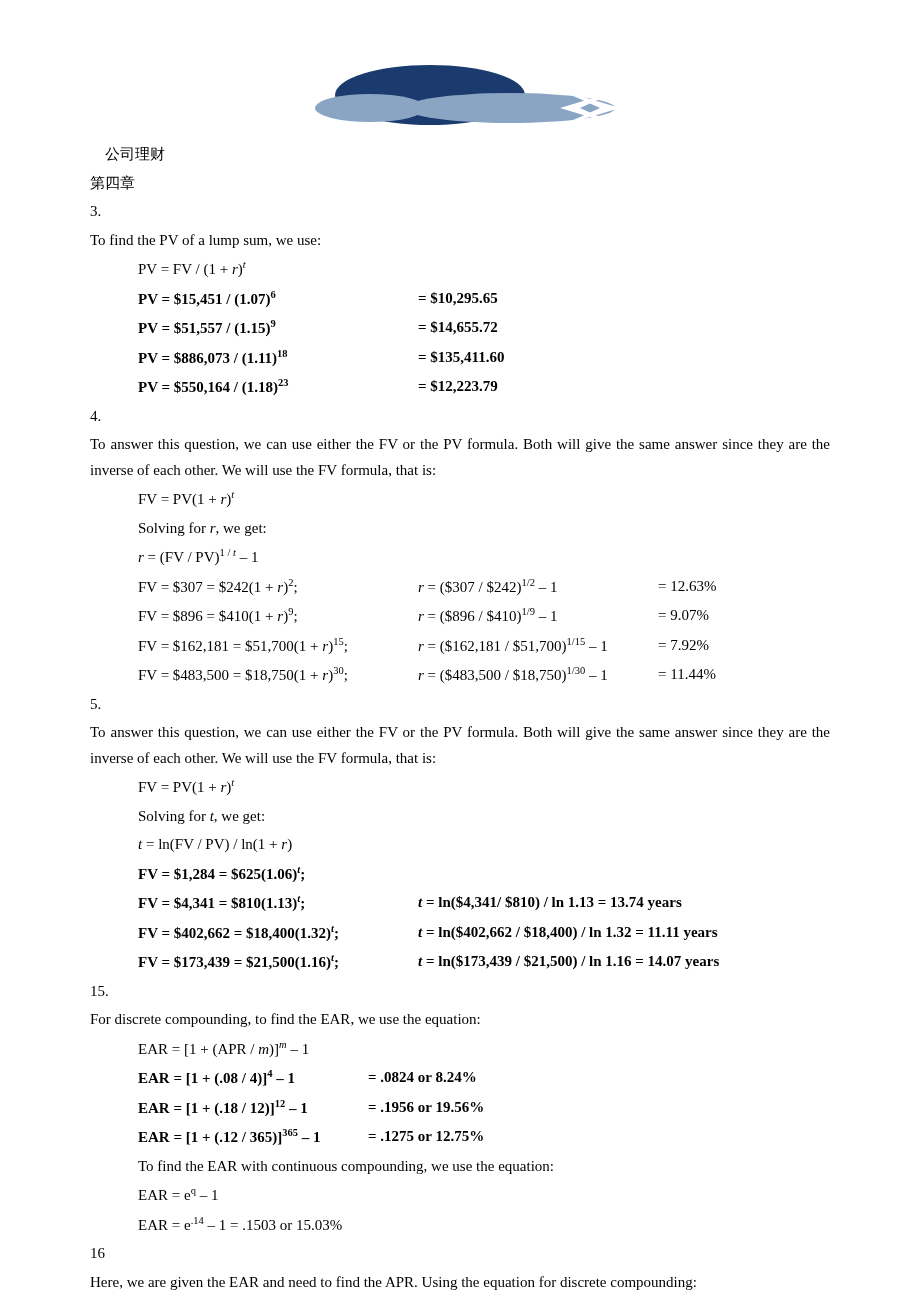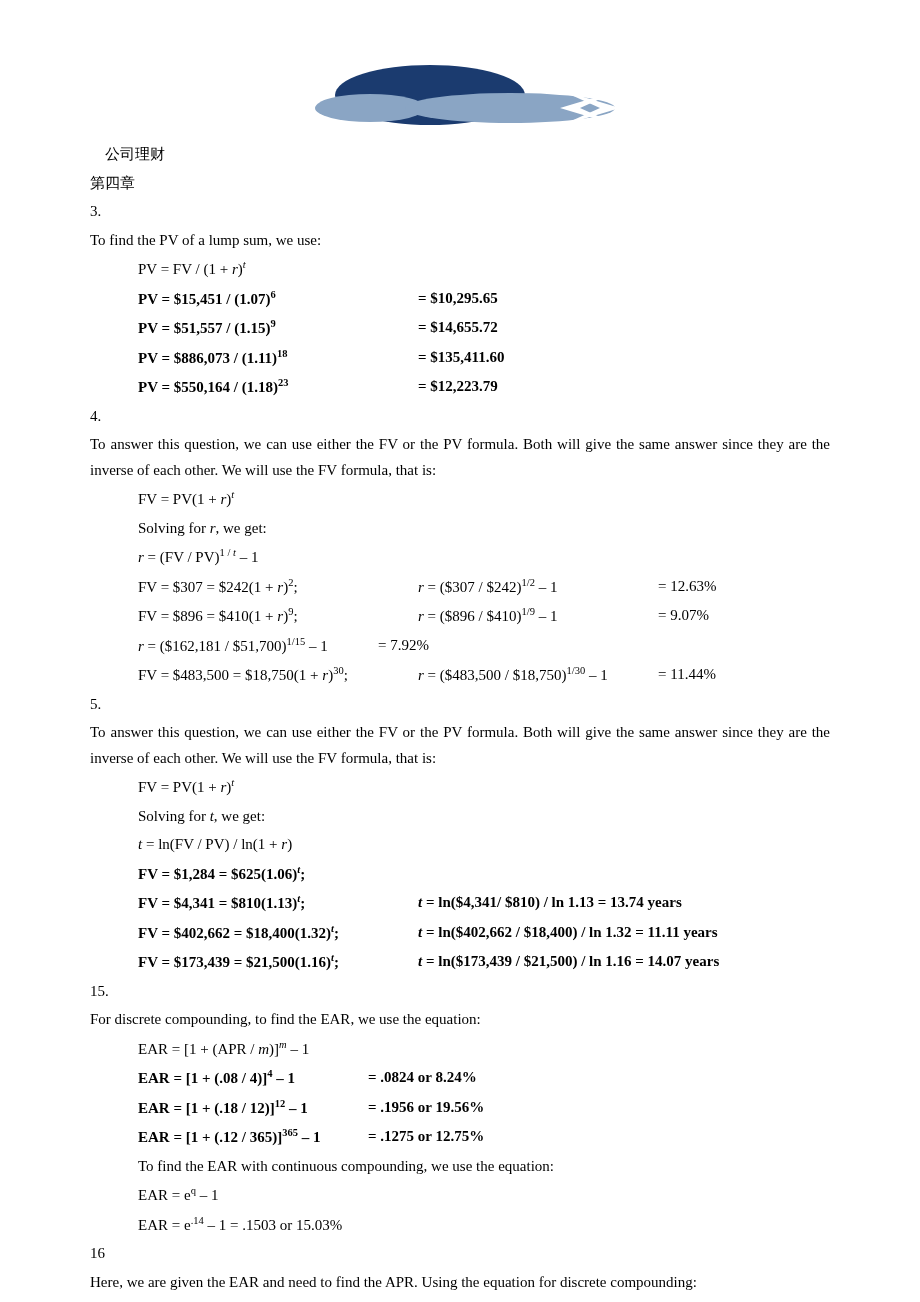--- a/index.html
+++ b/index.html
@@ -105,20 +105,21 @@
       <span class="c1"><span>FV = $307 = $242(1 + </span><i>r</i><span>)</span><sup>2</sup><span>;</span></span>
       <span class="c2"><i>r</i><span> = ($307 / $242)</span><sup>1/2</sup><span> – 1</span></span>
       <span class="c3">= 12.63%</span>
     </div>
     <div class="line row3">
       <span class="c1"><span>FV = $896 = $410(1 + </span><i>r</i><span>)</span><sup>9</sup><span>;</span></span>
       <span class="c2"><i>r</i><span> = ($896 / $410)</span><sup>1/9</sup><span> – 1</span></span>
       <span class="c3">= 9.07%</span>
     </div>
     <div class="line row3">
+      <span class="c1"><span>FV = $162,181 = $51,700(1 + </span><i>r</i><span>)</span><sup>15</sup><span>;</span></span>
       <span class="c2"><i>r</i><span> = ($162,181 / $51,700)</span><sup>1/15</sup><span> – 1</span></span>
       <span class="c3">= 7.92%</span>
     </div>
     <div class="line row3">
       <span class="c1"><span>FV = $483,500 = $18,750(1 + </span><i>r</i><span>)</span><sup>30</sup><span>;</span></span>
       <span class="c2"><i>r</i><span> = ($483,500 / $18,750)</span><sup>1/30</sup><span> – 1</span></span>
       <span class="c3">= 11.44%</span>
     </div>
   </div>
 

